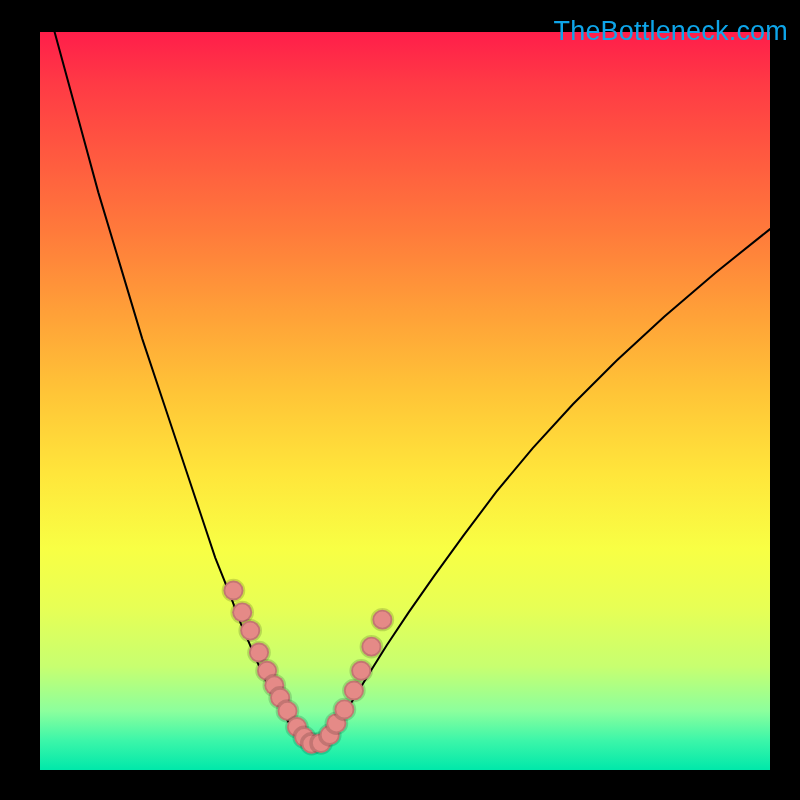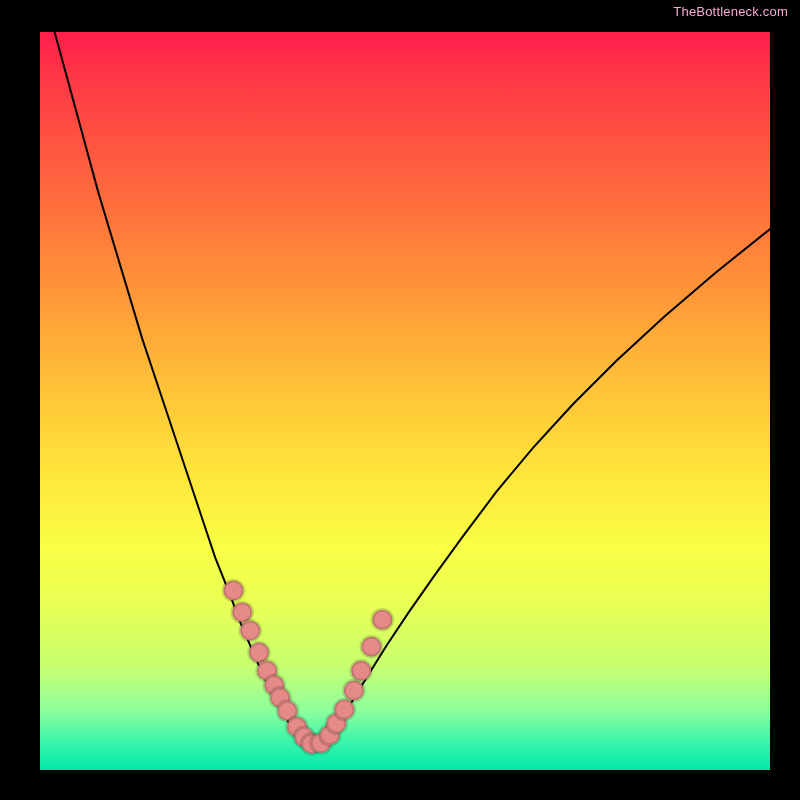--- a/index.html
+++ b/index.html
@@ -12,24 +12,24 @@
     font-family: Arial, Helvetica, sans-serif;
   }
   .frame {
     position: relative;
     width: 800px;
     height: 800px;
     background: #000;
   }
   .watermark {
     position: absolute;
-    top: 4px;
+    top: 16px;
     right: 12px;
-    color: #f9a8d4;
-    font-size: 13px;
+    color: #0ea5e9;
+    font-size: 27px;
     letter-spacing: 0.2px;
     z-index: 5;
   }
   .plot {
     position: absolute;
     left: 40px;
     top: 32px;
     width: 730px;
     height: 738px;
     overflow: hidden;

